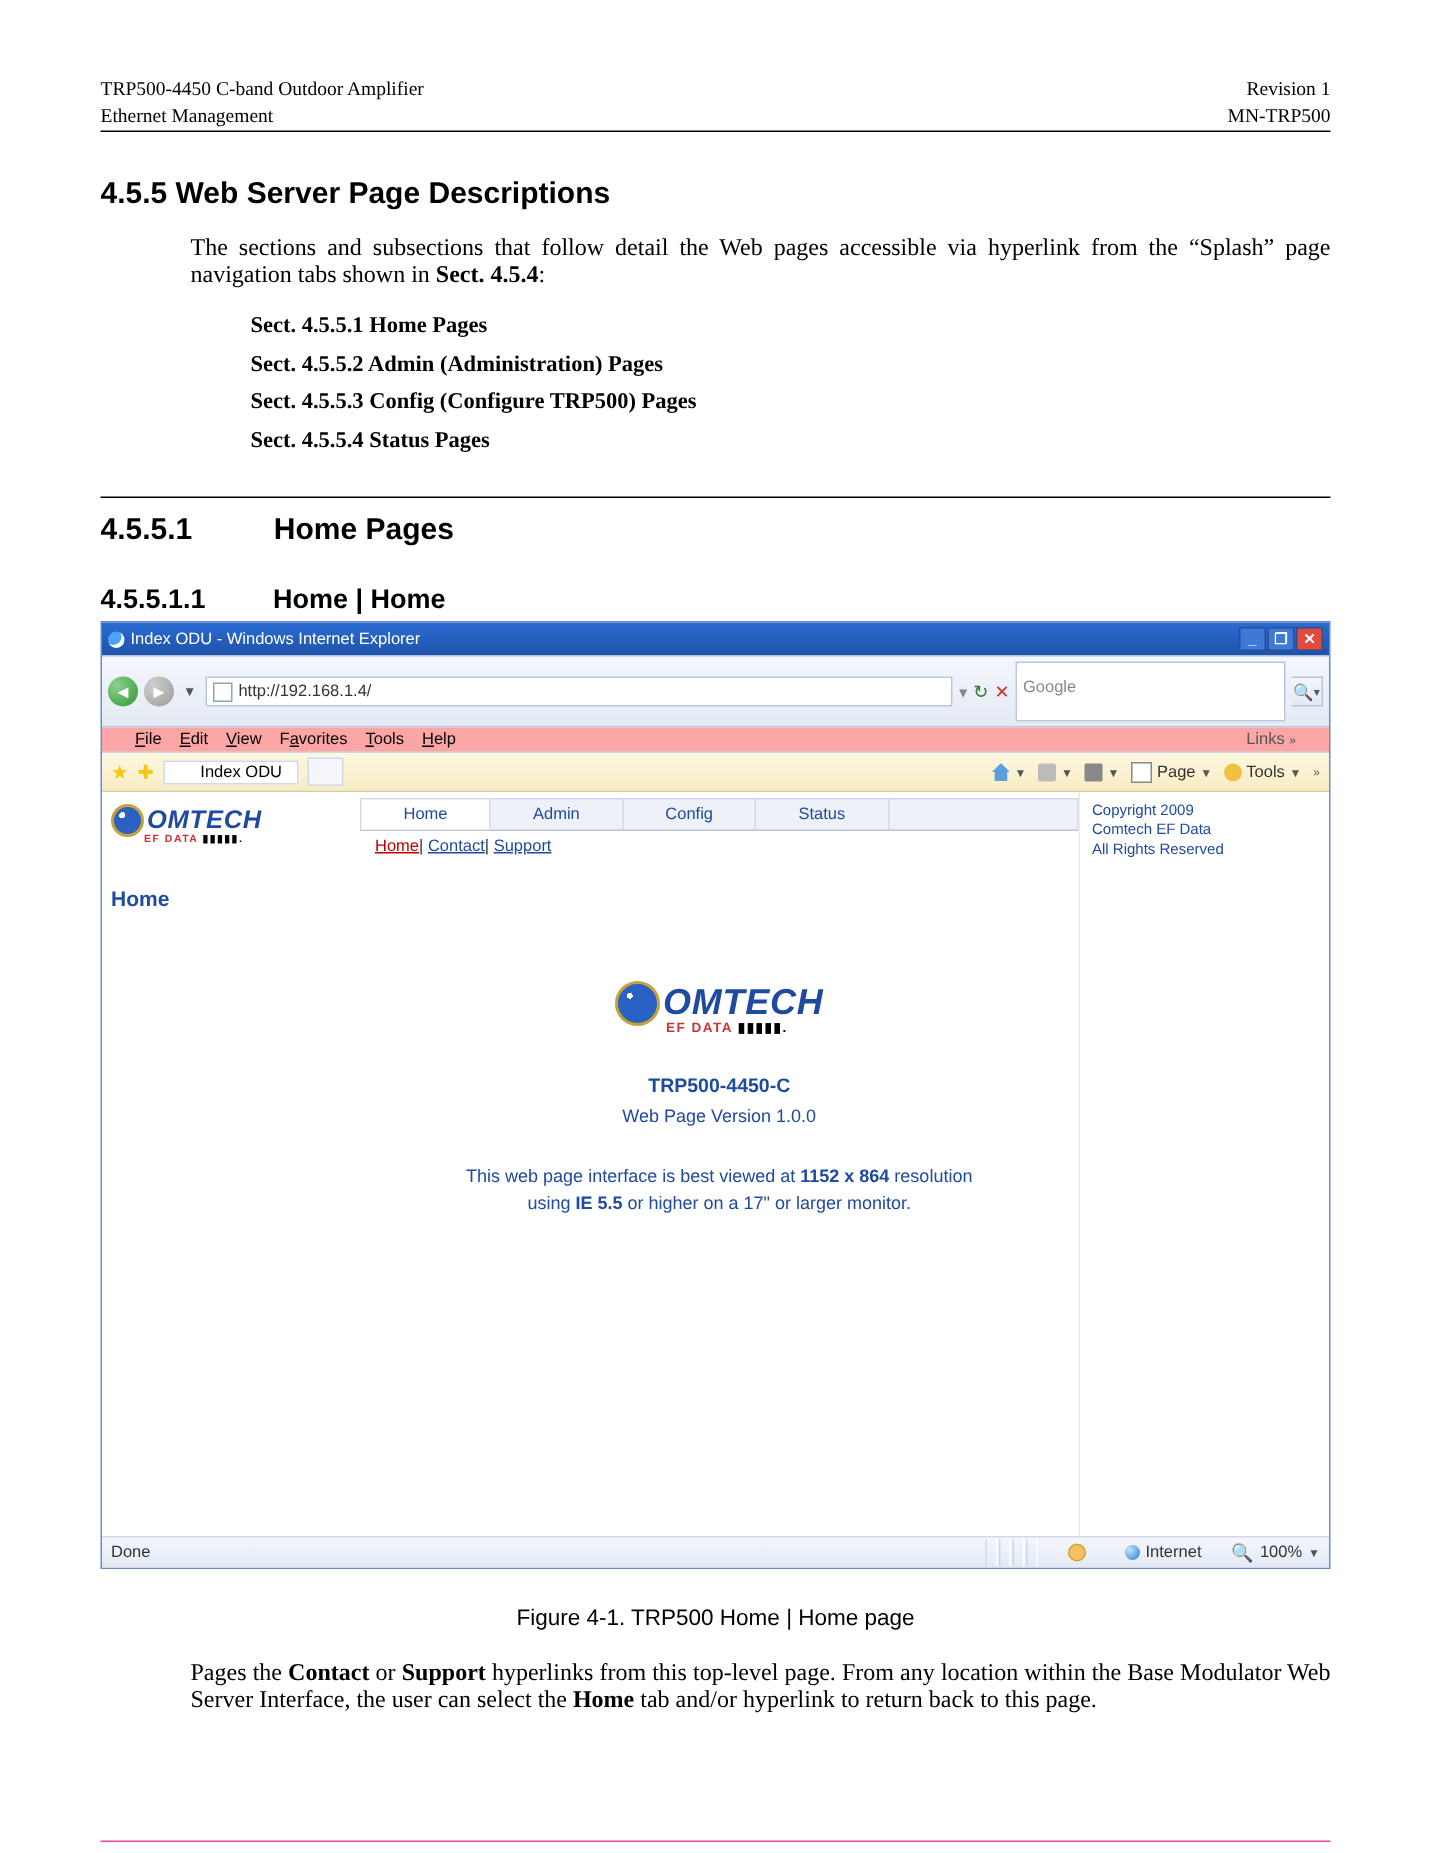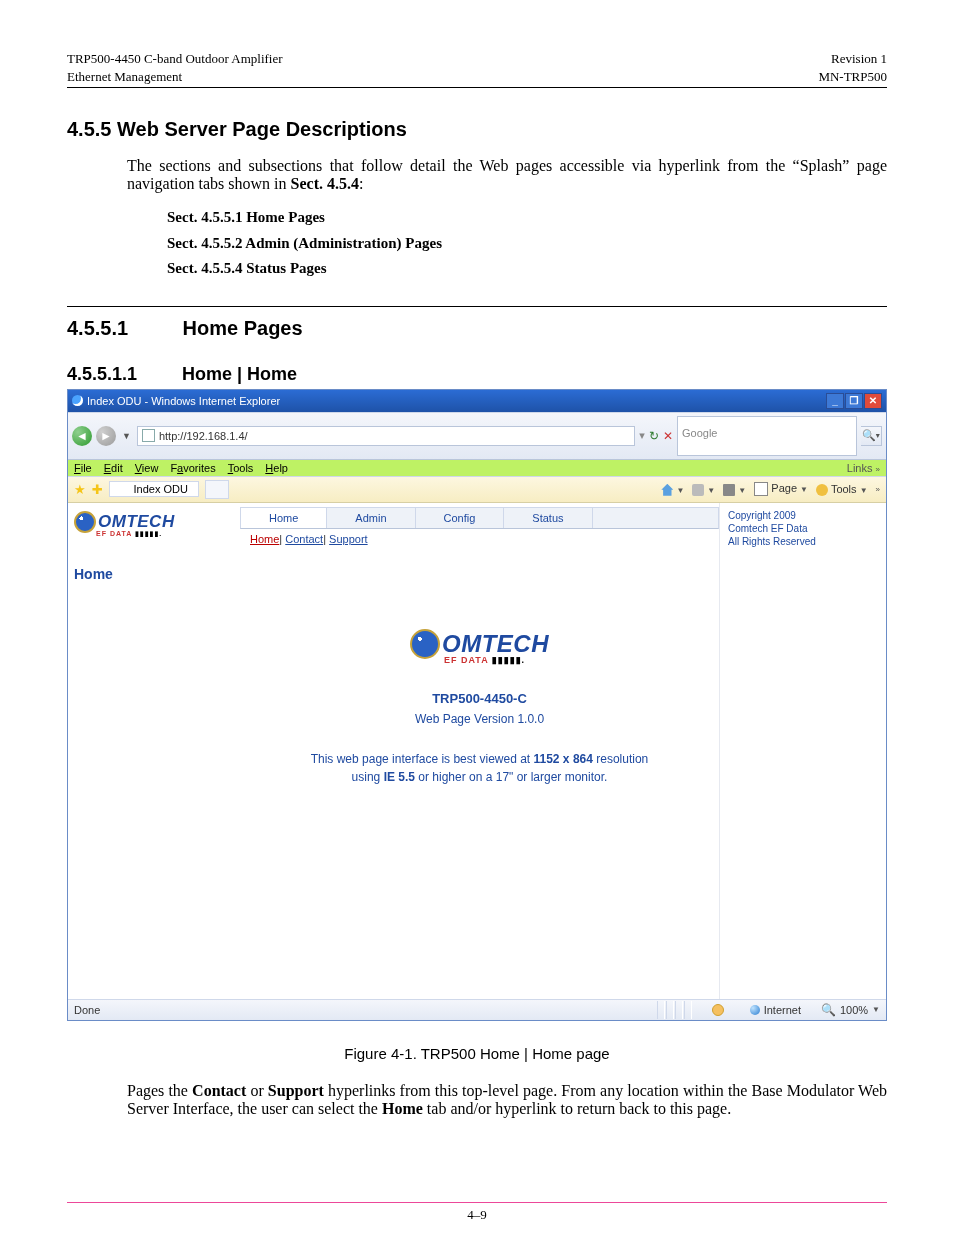--- a/index.html
+++ b/index.html
@@ -114,22 +114,22 @@
   .search-input {
     width:170px; background:#fff; border:1px solid #b9c5da; height:18px; padding:10px 4px;
     display:flex; align-items:flex-start; color:#888;
   }
   .search-mag {
     width:20px; height:18px; border:1px solid #b9c5da; border-left:none;
     display:flex; align-items:center; justify-content:center; color:#5577aa;
     background:linear-gradient(#f4f6fb,#e3e9f4);
   }
   .menubar {
-    background:#bef264; border-bottom:1px solid #cfd8ea;
-    padding:2px 6px; display:flex; justify-content:space-between; align-items:center;
+    background:#fca5a5; border-bottom:1px solid #cfd8ea;
+    padding:2px 22px; display:flex; justify-content:space-between; align-items:center;
   }
   .menus { display:flex; gap:12px; color:#000; }
   .menus span { cursor:default; }
   .menus span u { text-decoration: underline; }
   .links-label { color:#555; }
   .tabbar {
     background: linear-gradient(#fdf7e0, #f7edc3);
     border-bottom:1px solid #d7cfa4;
     padding:3px 6px; display:flex; align-items:center; justify-content:space-between;
   }
@@ -248,20 +248,21 @@
 
   <h2 class="section">4.5.5 Web Server Page Descriptions</h2>
 
   <p class="body-text">
     <span>The sections and subsections that follow detail the Web pages accessible via hyperlink from the “Splash” page navigation tabs shown in </span><b>Sect. 4.5.4</b><span>:</span>
   </p>
 
   <div class="toc-list">
     <div>Sect. 4.5.5.1  Home Pages</div>
     <div>Sect. 4.5.5.2  Admin (Administration) Pages</div>
+    <div>Sect. 4.5.5.3  Config (Configure TRP500) Pages</div>
     <div>Sect. 4.5.5.4  Status Pages</div>
   </div>
 
   <hr class="thin">
 
   <div class="sub-heading">
     <span class="num">4.5.5.1</span>
     <span>Home Pages</span>
   </div>
 

